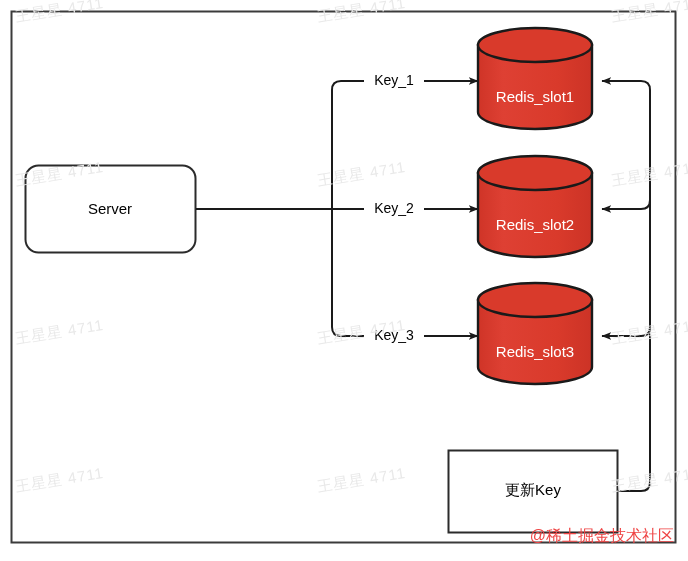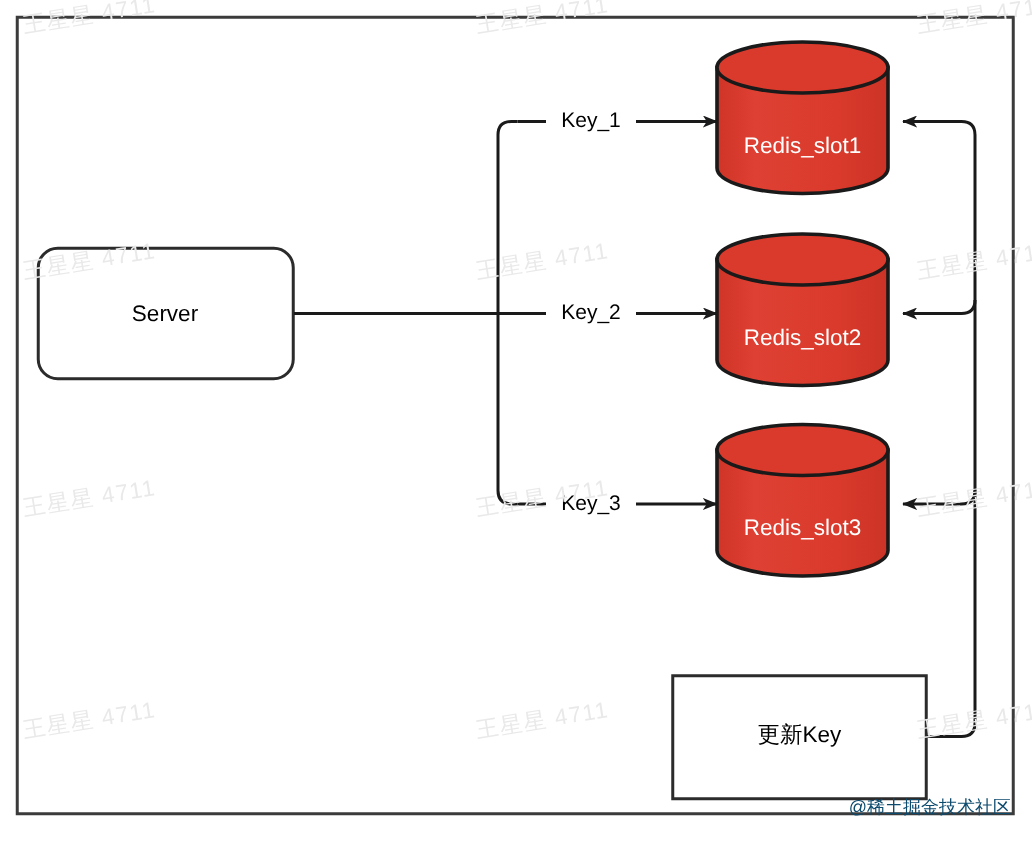--- a/index.html
+++ b/index.html
@@ -58,22 +58,22 @@
     transform-origin: left top;
     pointer-events: none;
     user-select: none;
     letter-spacing: 1px;
   }
   .attribution {
     position: absolute;
     right: 14px;
     bottom: 14px;
     font-family: "Liberation Sans", sans-serif;
-    font-size: 12px;
-    color: #0c4a6e;
+    font-size: 16px;
+    color: #ef4444;
     white-space: nowrap;
     user-select: none;
   }
 </style>
 </head>
 <body>
 
 <div id="diagram-root">
 
   <svg id="diagram-svg" viewBox="0 0 688 561">

